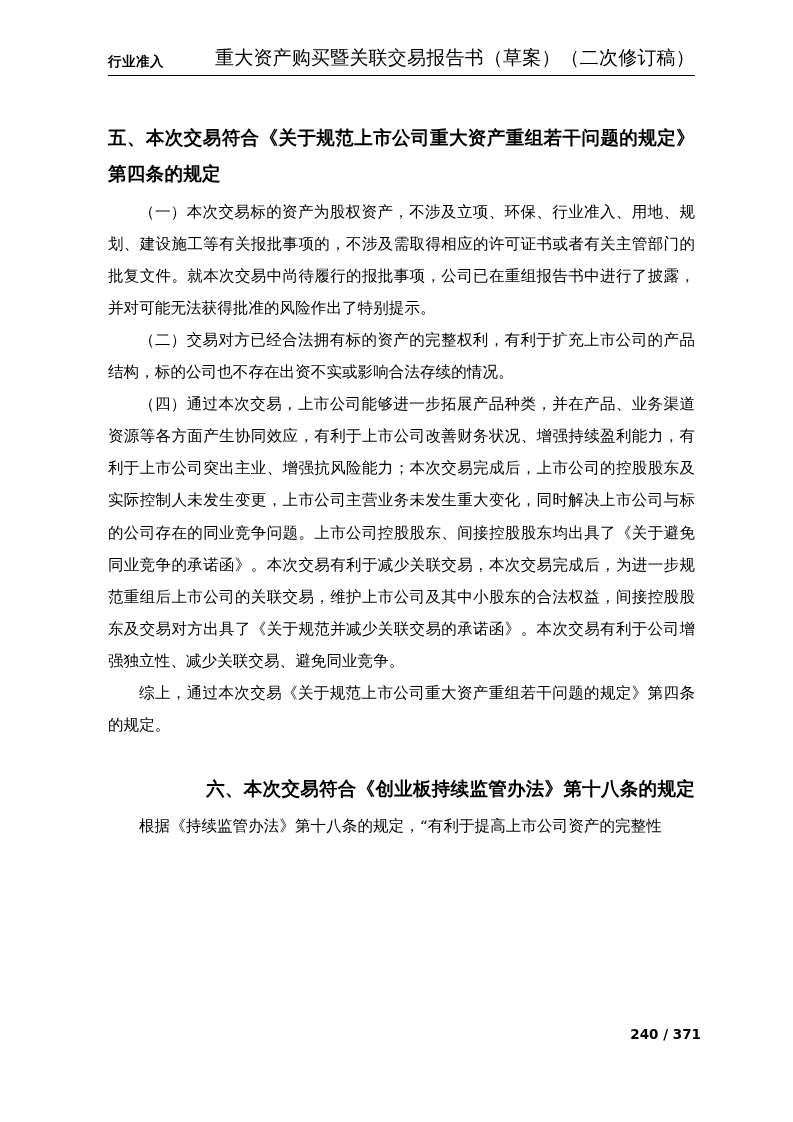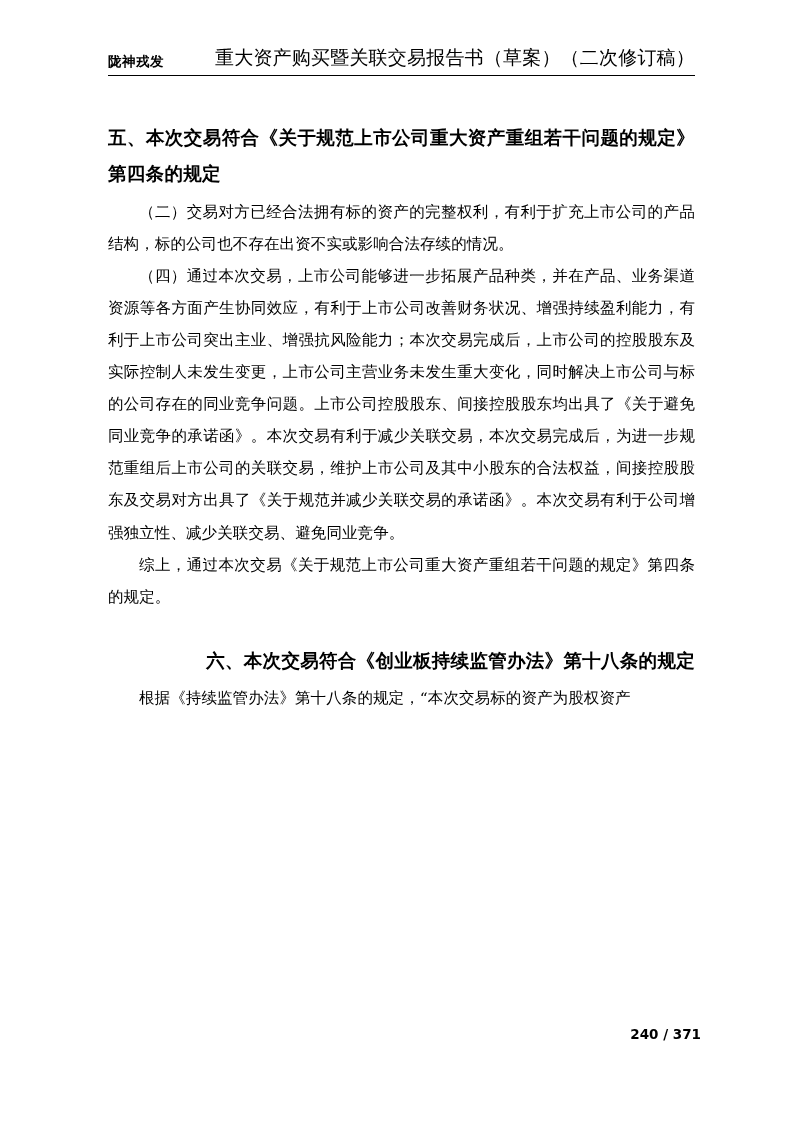--- a/index.html
+++ b/index.html
@@ -79,33 +79,34 @@
   }
 </style>
 </head>
 <body>
 
 <div class="page">
 
   <div class="content">
 
     <div class="header">
-      <div class="header-left">陇神戎发</div>
+      <div class="header-left">行业准入</div>
       <div class="header-right">重大资产购买暨关联交易报告书（草案）（二次修订稿）</div>
     </div>
 
     <h1 class="section-title">五、本次交易符合《关于规范上市公司重大资产重组若干问题的规定》第四条的规定</h1>
 
+    <p class="body">（一）本次交易标的资产为股权资产，不涉及立项、环保、行业准入、用地、规划、建设施工等有关报批事项的，不涉及需取得相应的许可证书或者有关主管部门的批复文件。就本次交易中尚待履行的报批事项，公司已在重组报告书中进行了披露，并对可能无法获得批准的风险作出了特别提示。</p>
     <p class="body">（二）交易对方已经合法拥有标的资产的完整权利，有利于扩充上市公司的产品结构，标的公司也不存在出资不实或影响合法存续的情况。</p>
     <p class="body">（四）通过本次交易，上市公司能够进一步拓展产品种类，并在产品、业务渠道资源等各方面产生协同效应，有利于上市公司改善财务状况、增强持续盈利能力，有利于上市公司突出主业、增强抗风险能力；本次交易完成后，上市公司的控股股东及实际控制人未发生变更，上市公司主营业务未发生重大变化，同时解决上市公司与标的公司存在的同业竞争问题。上市公司控股股东、间接控股股东均出具了《关于避免同业竞争的承诺函》。本次交易有利于减少关联交易，本次交易完成后，为进一步规范重组后上市公司的关联交易，维护上市公司及其中小股东的合法权益，间接控股股东及交易对方出具了《关于规范并减少关联交易的承诺函》。本次交易有利于公司增强独立性、减少关联交易、避免同业竞争。</p>
     <p class="body">综上，通过本次交易《关于规范上市公司重大资产重组若干问题的规定》第四条的规定。</p>
 
     <h1 class="section-title second">六、本次交易符合《创业板持续监管办法》第十八条的规定</h1>
 
-    <p class="body">根据《持续监管办法》第十八条的规定，“本次交易标的资产为股权资产</p>
+    <p class="body">根据《持续监管办法》第十八条的规定，“有利于提高上市公司资产的完整性</p>
 
   </div>
 
   <div class="footer">
     <span>240 / 371</span>
   </div>
 
 </div>
 
 </body></html>

